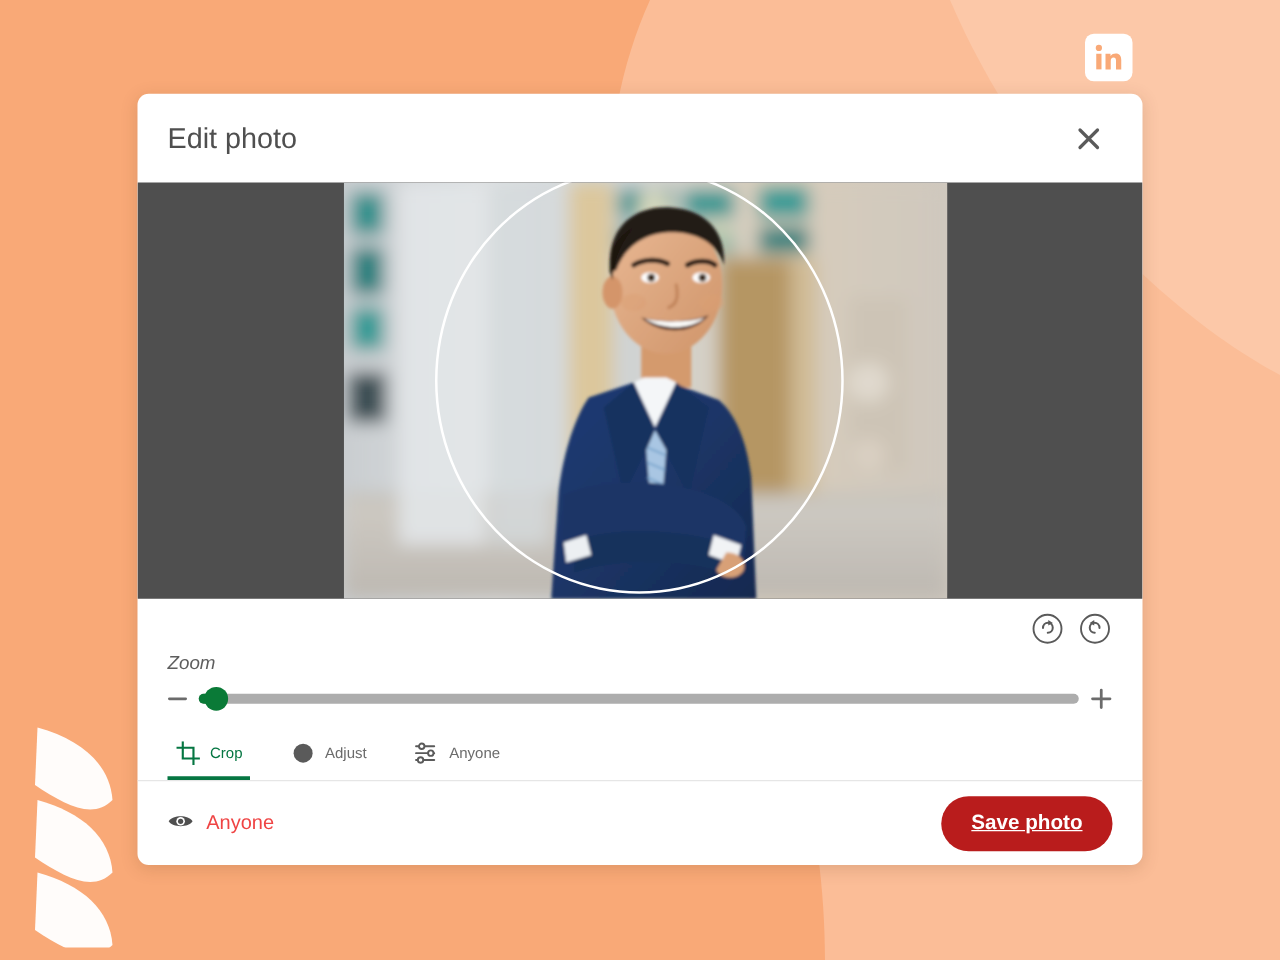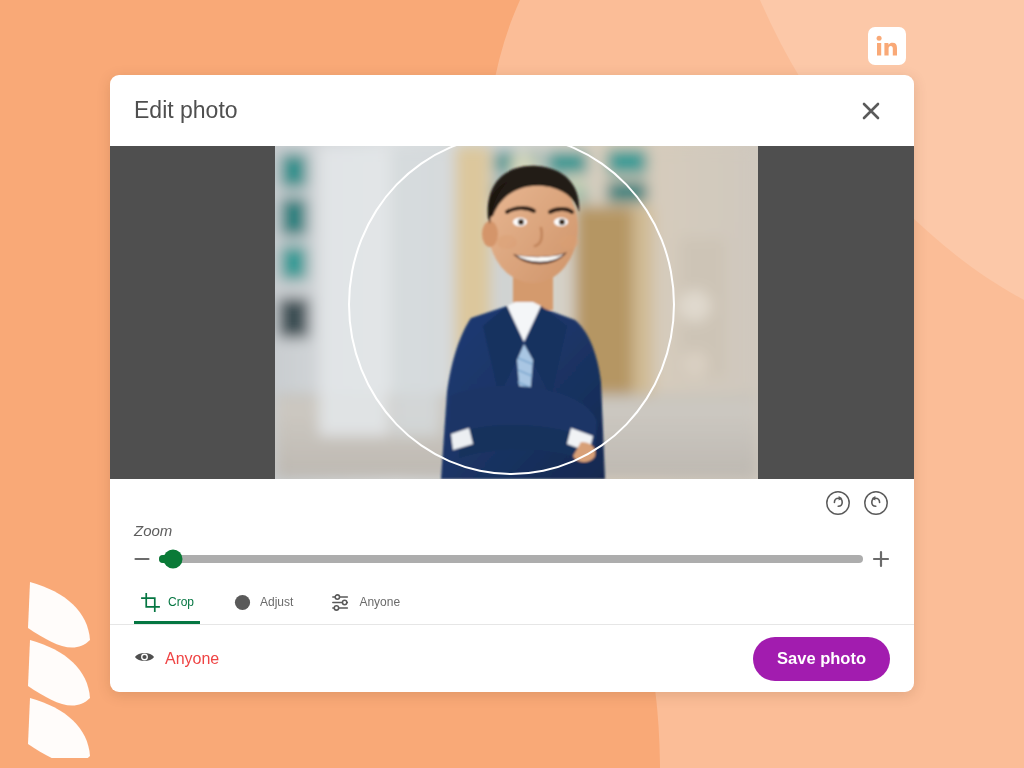--- a/index.html
+++ b/index.html
@@ -530,17 +530,17 @@
       <button id="visibility-control">
         <span>
           <svg width="21" height="16" viewBox="0 0 22 16">
             <path d="M 1 8 C 4.5 2.5 17.5 2.5 21 8 C 17.5 13.5 4.5 13.5 1 8 Z" fill="#4f4f4f"></path>
             <circle cx="11" cy="8" r="3.6" fill="#ffffff"></circle>
             <circle cx="11" cy="8" r="2.2" fill="#4f4f4f"></circle>
           </svg>
         </span>
         <span id="visibility-label">Anyone</span>
       </button>
-      <button id="save-photo-button" style="background: #a21caf;">Save photo</button>
+      <button id="save-photo-button" style="background: #b91c1c; text-decoration: underline;">Save photo</button>
     </div>
 
   </div>
 </div>
 
 </body></html>

